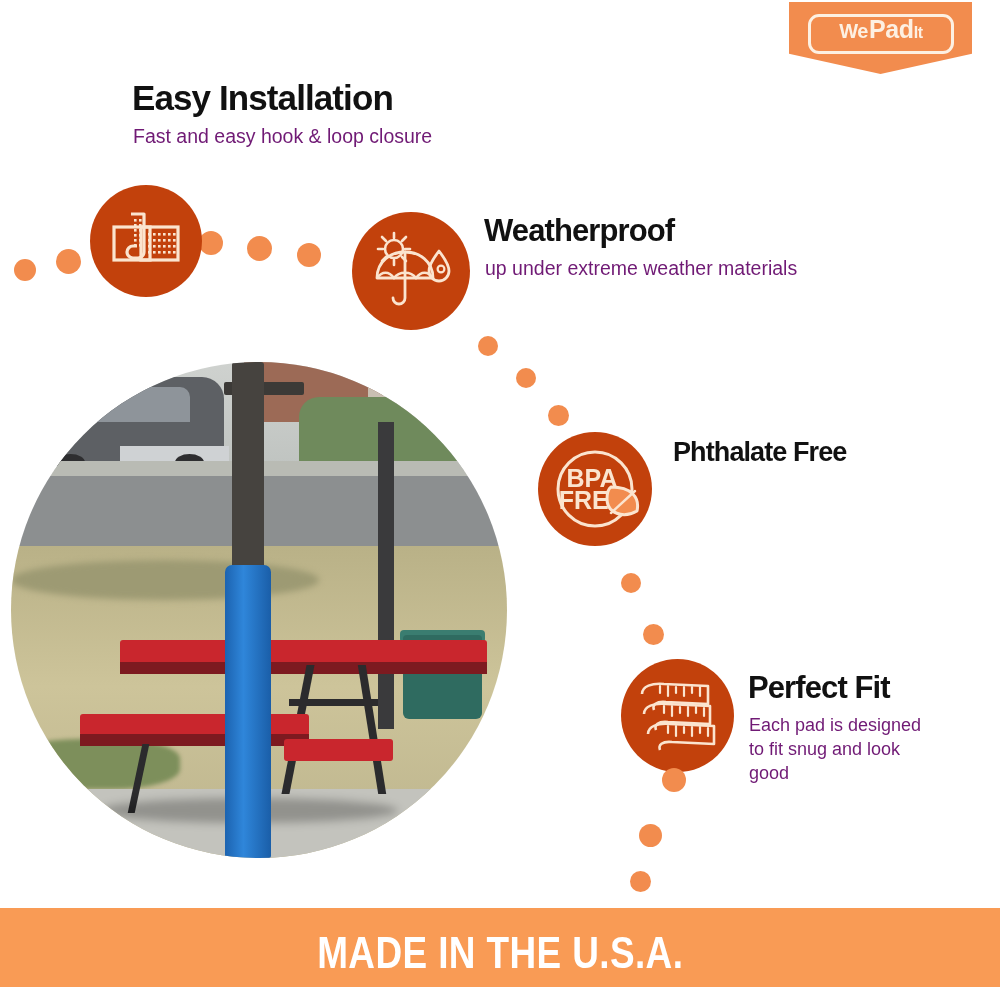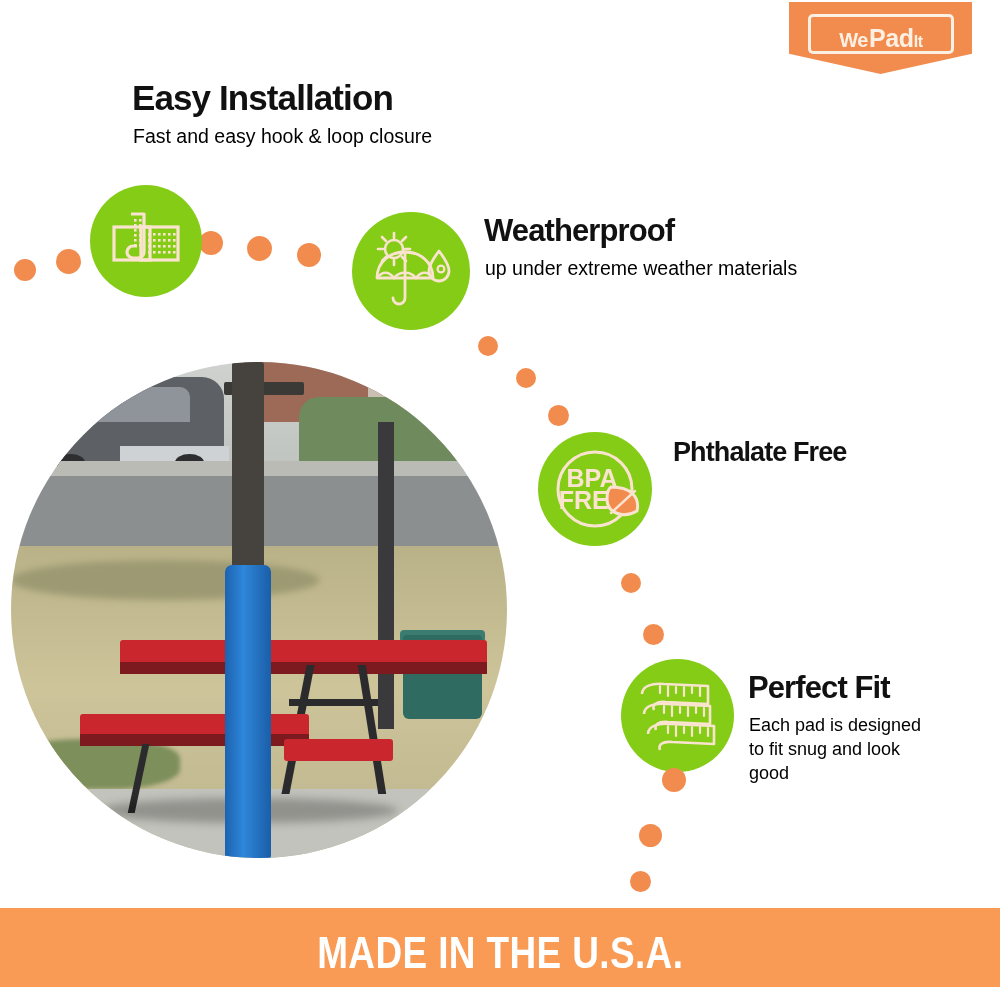--- a/index.html
+++ b/index.html
@@ -30,23 +30,23 @@
     -webkit-clip-path: polygon(0% 0%, 100% 0%, 100% 72%, 50% 100%, 0% 72%);
     clip-path: polygon(0% 0%, 100% 0%, 100% 72%, 50% 100%, 0% 72%);
   }
   .logo-badge {
     position: absolute;
     left: 808px;
     top: 14px;
     width: 146px;
     height: 40px;
     border: 3px solid #FDF0E2;
-    border-radius: 5px;
+    border-radius: 11px;
     display: flex;
-    align-items: flex-end;
+    align-items: flex-start;
     justify-content: center;
     box-sizing: border-box;
   }
   .logo-text {
     color: #FDF0E2;
     letter-spacing: -0.4px;
     white-space: nowrap;
     line-height: 1;
     display: flex;
     align-items: baseline;
@@ -59,21 +59,21 @@
   .feature-title {
     position: absolute;
     font-weight: 900;
     color: #111111;
     letter-spacing: -0.9px;
     white-space: nowrap;
     line-height: 1.05;
   }
   .feature-desc {
     position: absolute;
-    color: #000000;
+    color: #701a75;
     line-height: 1.33;
     font-weight: 400;
   }
   .feature-desc div { white-space: nowrap; }
 
   #title-easy   { left: 132px; top: 80px;  font-size: 35px; }
   #desc-easy    { left: 133px; top: 124px; font-size: 19.5px; }
 
   #title-weather{ left: 484px; top: 215px; font-size: 31px; }
   #desc-weather { left: 485px; top: 256px; font-size: 19.5px; }
@@ -88,21 +88,21 @@
   .dot {
     position: absolute;
     border-radius: 50%;
     background: #F28C4E;
   }
 
   
   .icon-circle {
     position: absolute;
     border-radius: 50%;
-    background: #84cc16;
+    background: #c2410c;
     display: flex;
     align-items: center;
     justify-content: center;
   }
   .icon-circle svg { display: block; }
 
   
   .photo {
     position: absolute;
     left: 11px;

